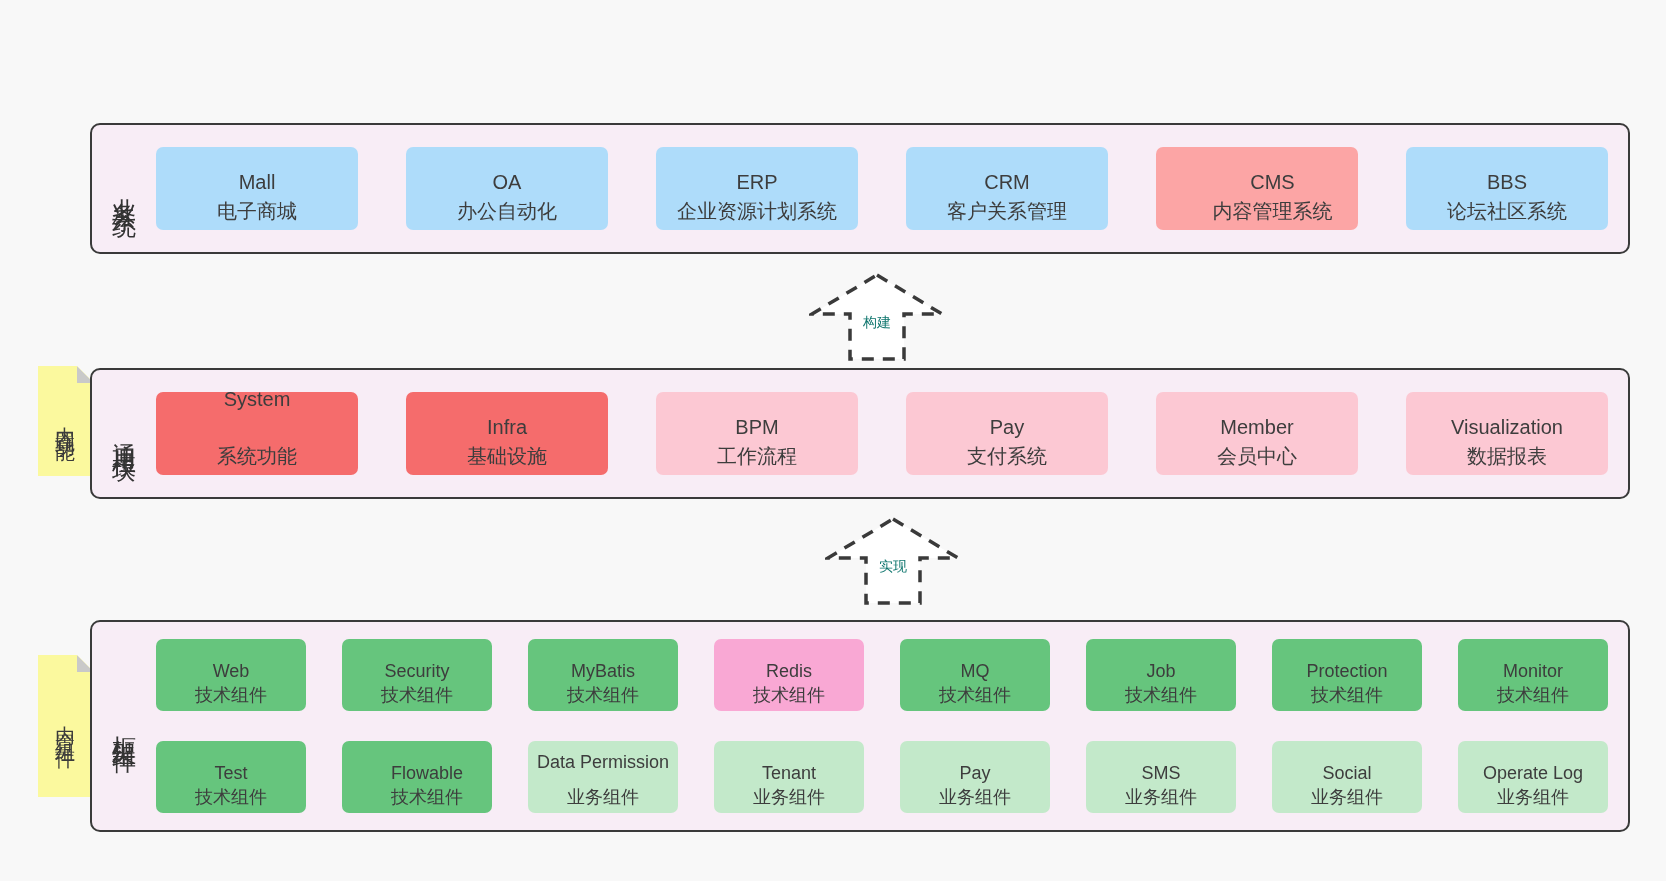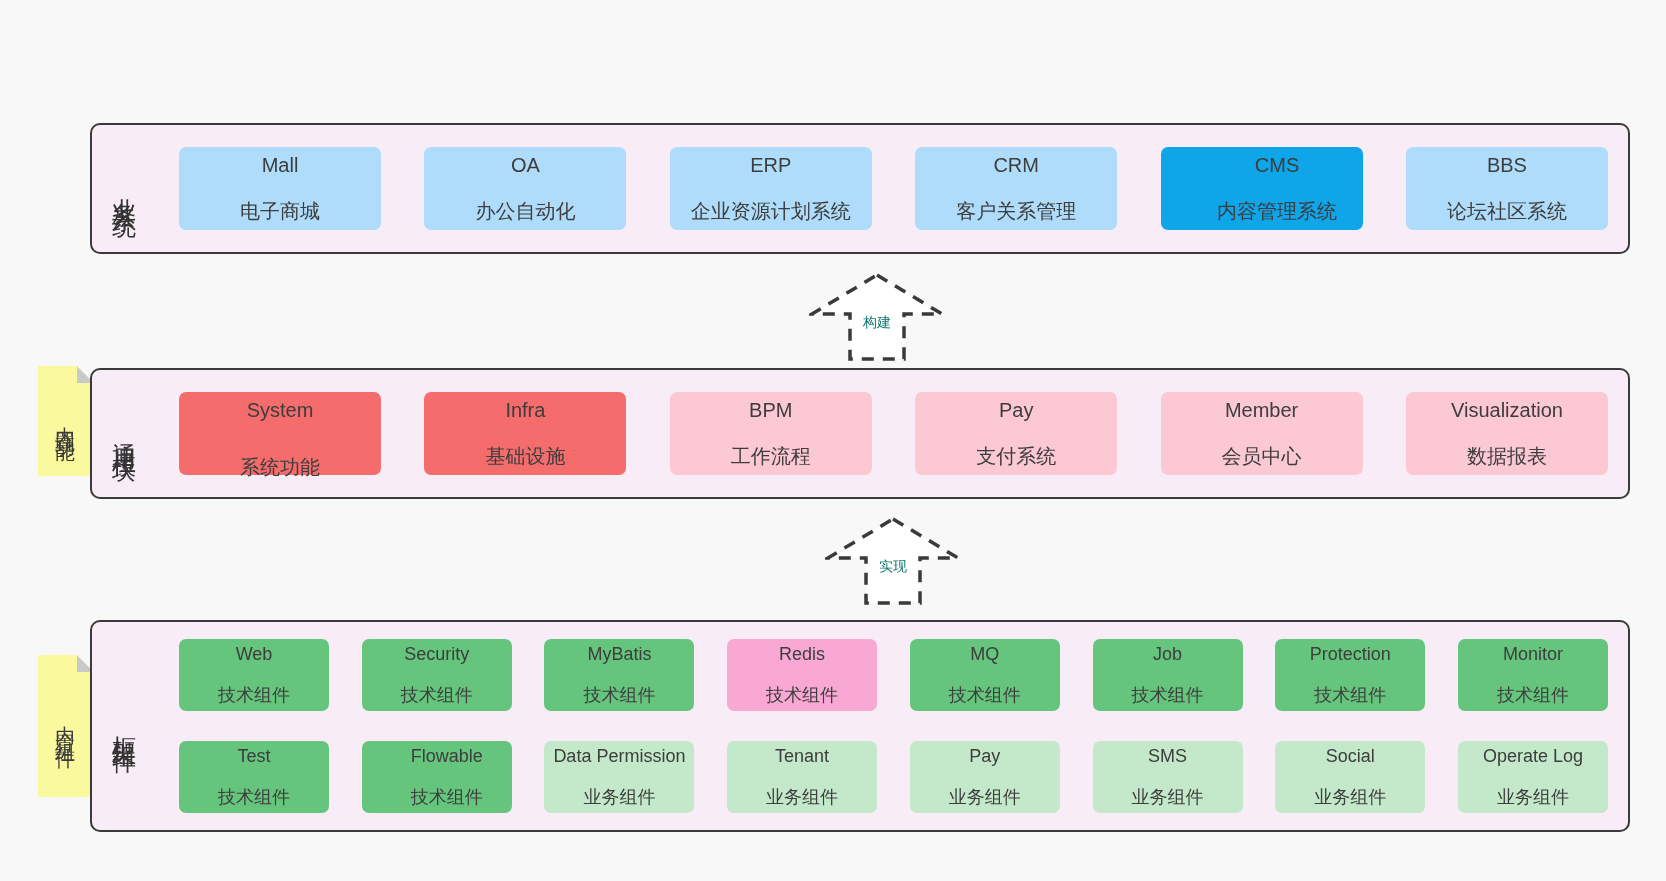--- a/index.html
+++ b/index.html
@@ -29,23 +29,22 @@
   }
   .rows {
     flex:1; display:flex; flex-direction:column; justify-content:center;
     gap:30px; padding-right:20px;
   }
   .box-row { display:flex; justify-content:space-between; }
 
   
   .box {
     border-radius:7px; display:flex; flex-direction:column;
-    align-items:center; justify-content:space-between; text-align:center;
+    align-items:center; justify-content:flex-end; text-align:center;
     padding:4px 8px;
-    margin-left:23px;
   }
   .cols-6 .box { width:202px; height:83px; font-size:20px; line-height:1.45; }
   .cols-8 .box { width:150px; height:72px; font-size:18px; line-height:1.3; }
 
   
   .note {
     position:absolute; left:38px; width:56px; background:#fbf99e; z-index:1;
     clip-path:polygon(0 0, calc(100% - 17px) 0, 100% 17px, 100% 100%, 0 100%);
     display:flex; align-items:center; justify-content:center;
   }
@@ -89,21 +88,21 @@
             <div>办公自动化</div>
           </div>
           <div class="box" style="background-color: rgb(174, 220, 250);">
             <div>ERP</div>
             <div>企业资源计划系统</div>
           </div>
           <div class="box" style="background-color: rgb(174, 220, 250);">
             <div>CRM</div>
             <div>客户关系管理</div>
           </div>
-          <div class="box" style="background-color: #0ea5e9; padding-left: 39px;">
+          <div class="box" style="background-color: #fca5a5; padding-left: 39px;">
             <div>CMS</div>
             <div>内容管理系统</div>
           </div>
           <div class="box" style="background-color: rgb(174, 220, 250);">
             <div>BBS</div>
             <div>论坛社区系统</div>
           </div>
         </div>
       </div>
   </section>
@@ -179,21 +178,21 @@
         </div>
         <div class="box-row cols-8">
           <div class="box" style="background-color: rgb(102, 197, 125);">
             <div>Test</div>
             <div>技术组件</div>
           </div>
           <div class="box" style="background-color: rgb(102, 197, 125); padding-left: 28px;">
             <div>Flowable</div>
             <div>技术组件</div>
           </div>
-          <div class="box" style="background-color: rgb(195, 233, 202);">
+          <div class="box" style="background-color: rgb(195, 233, 202); gap: 11px;">
             <div>Data Permission</div>
             <div>业务组件</div>
           </div>
           <div class="box" style="background-color: rgb(195, 233, 202);">
             <div>Tenant</div>
             <div>业务组件</div>
           </div>
           <div class="box" style="background-color: rgb(195, 233, 202);">
             <div>Pay</div>
             <div>业务组件</div>

